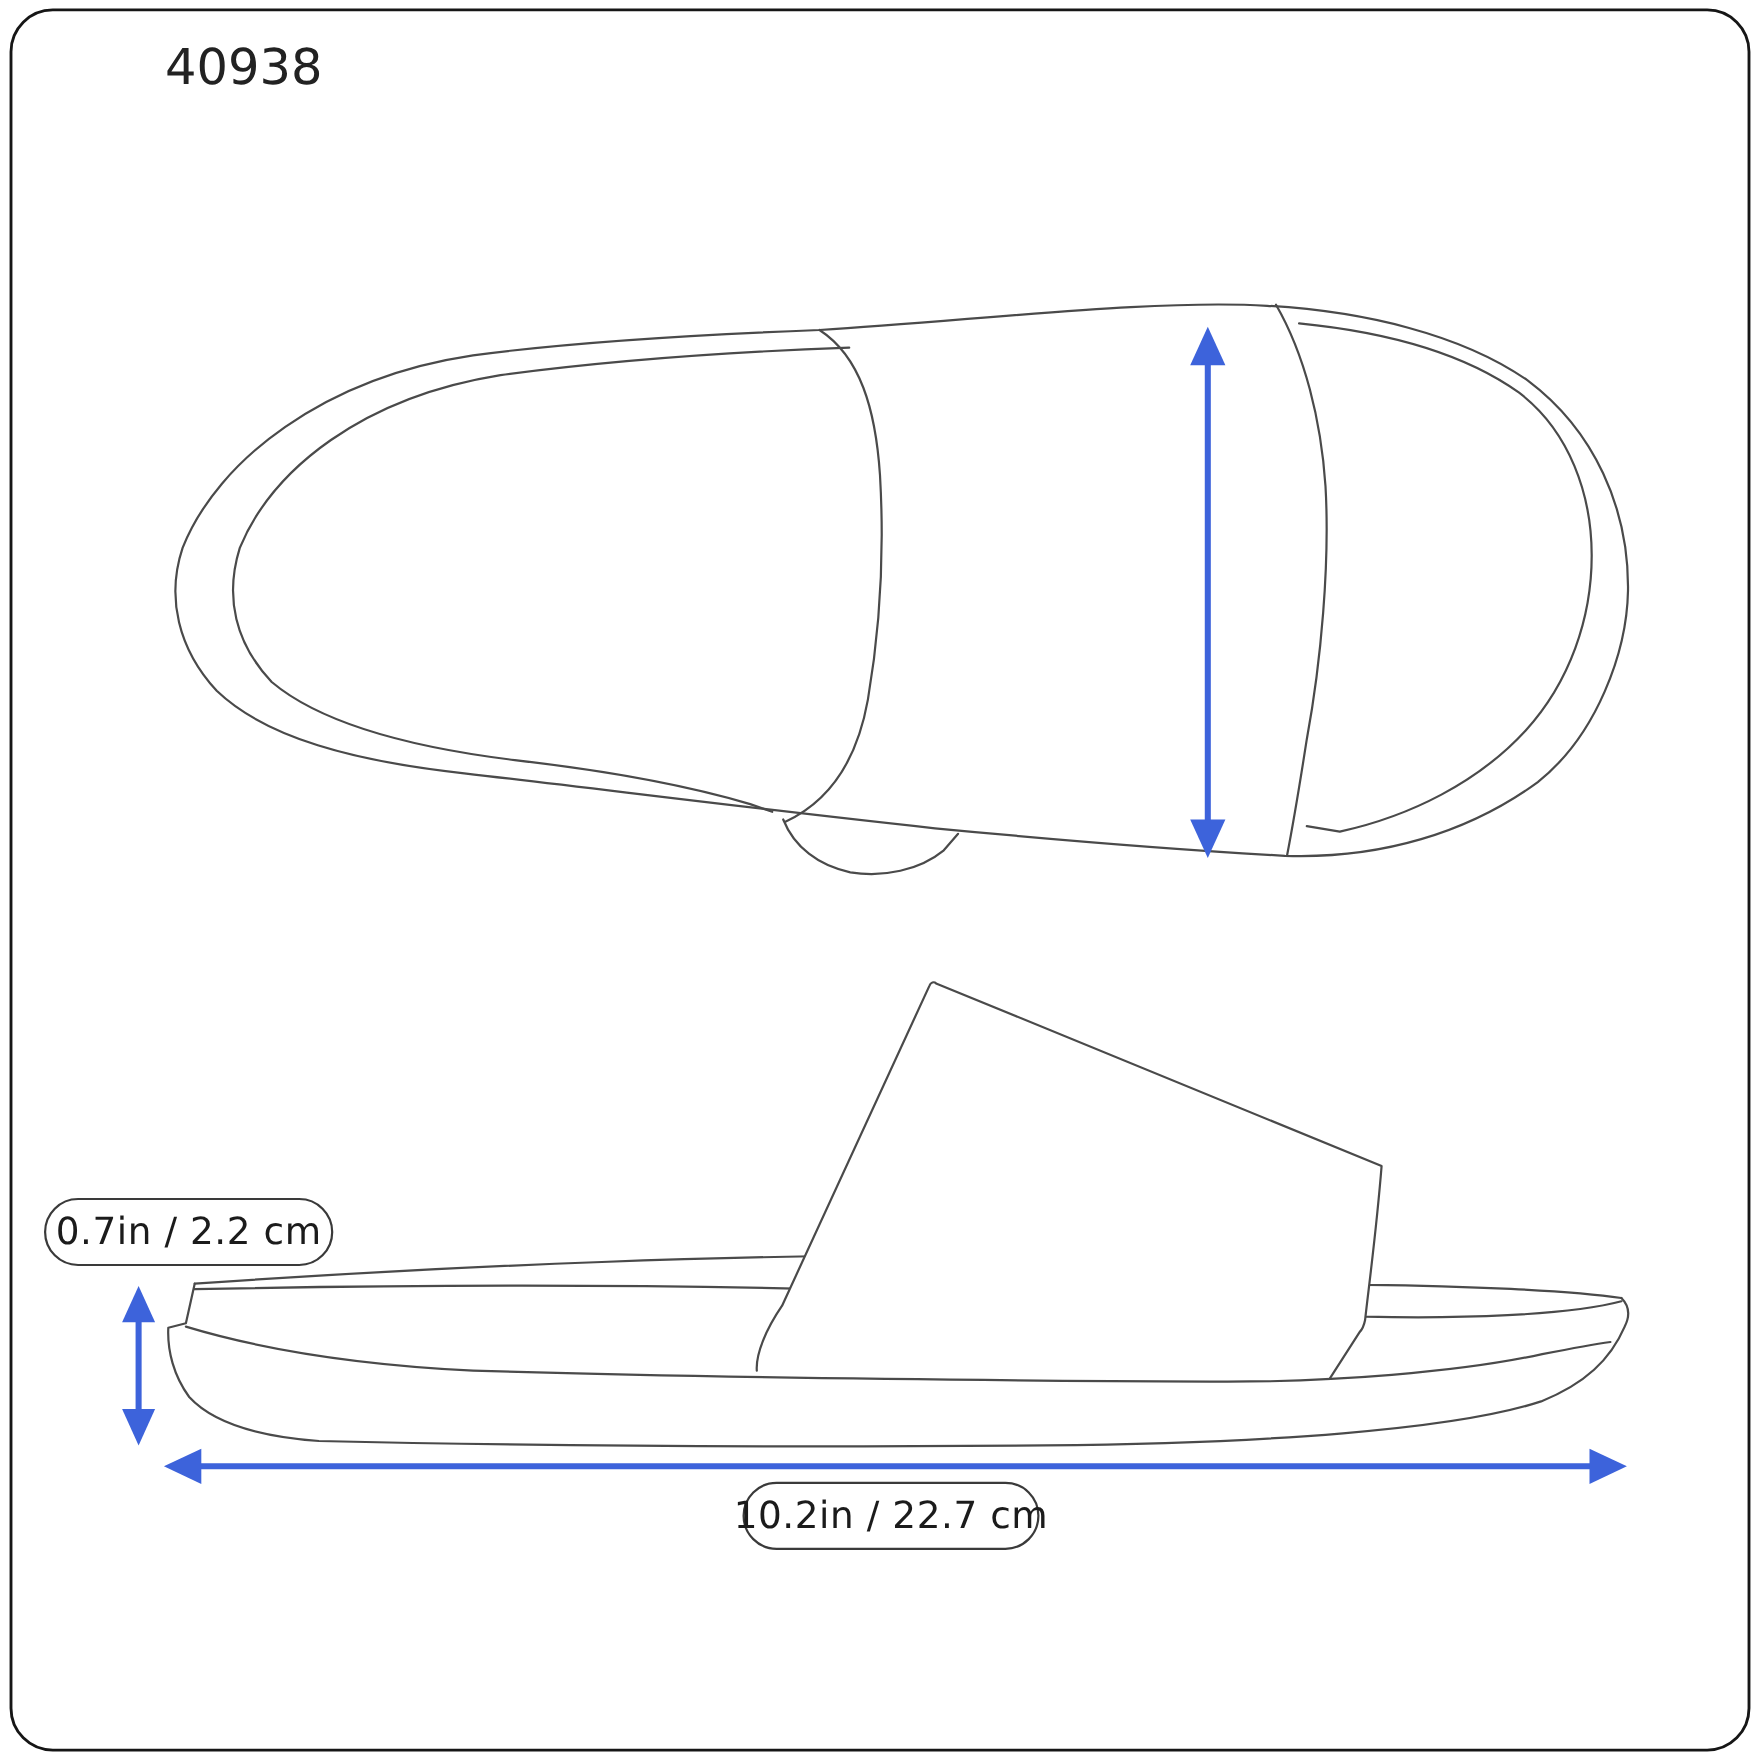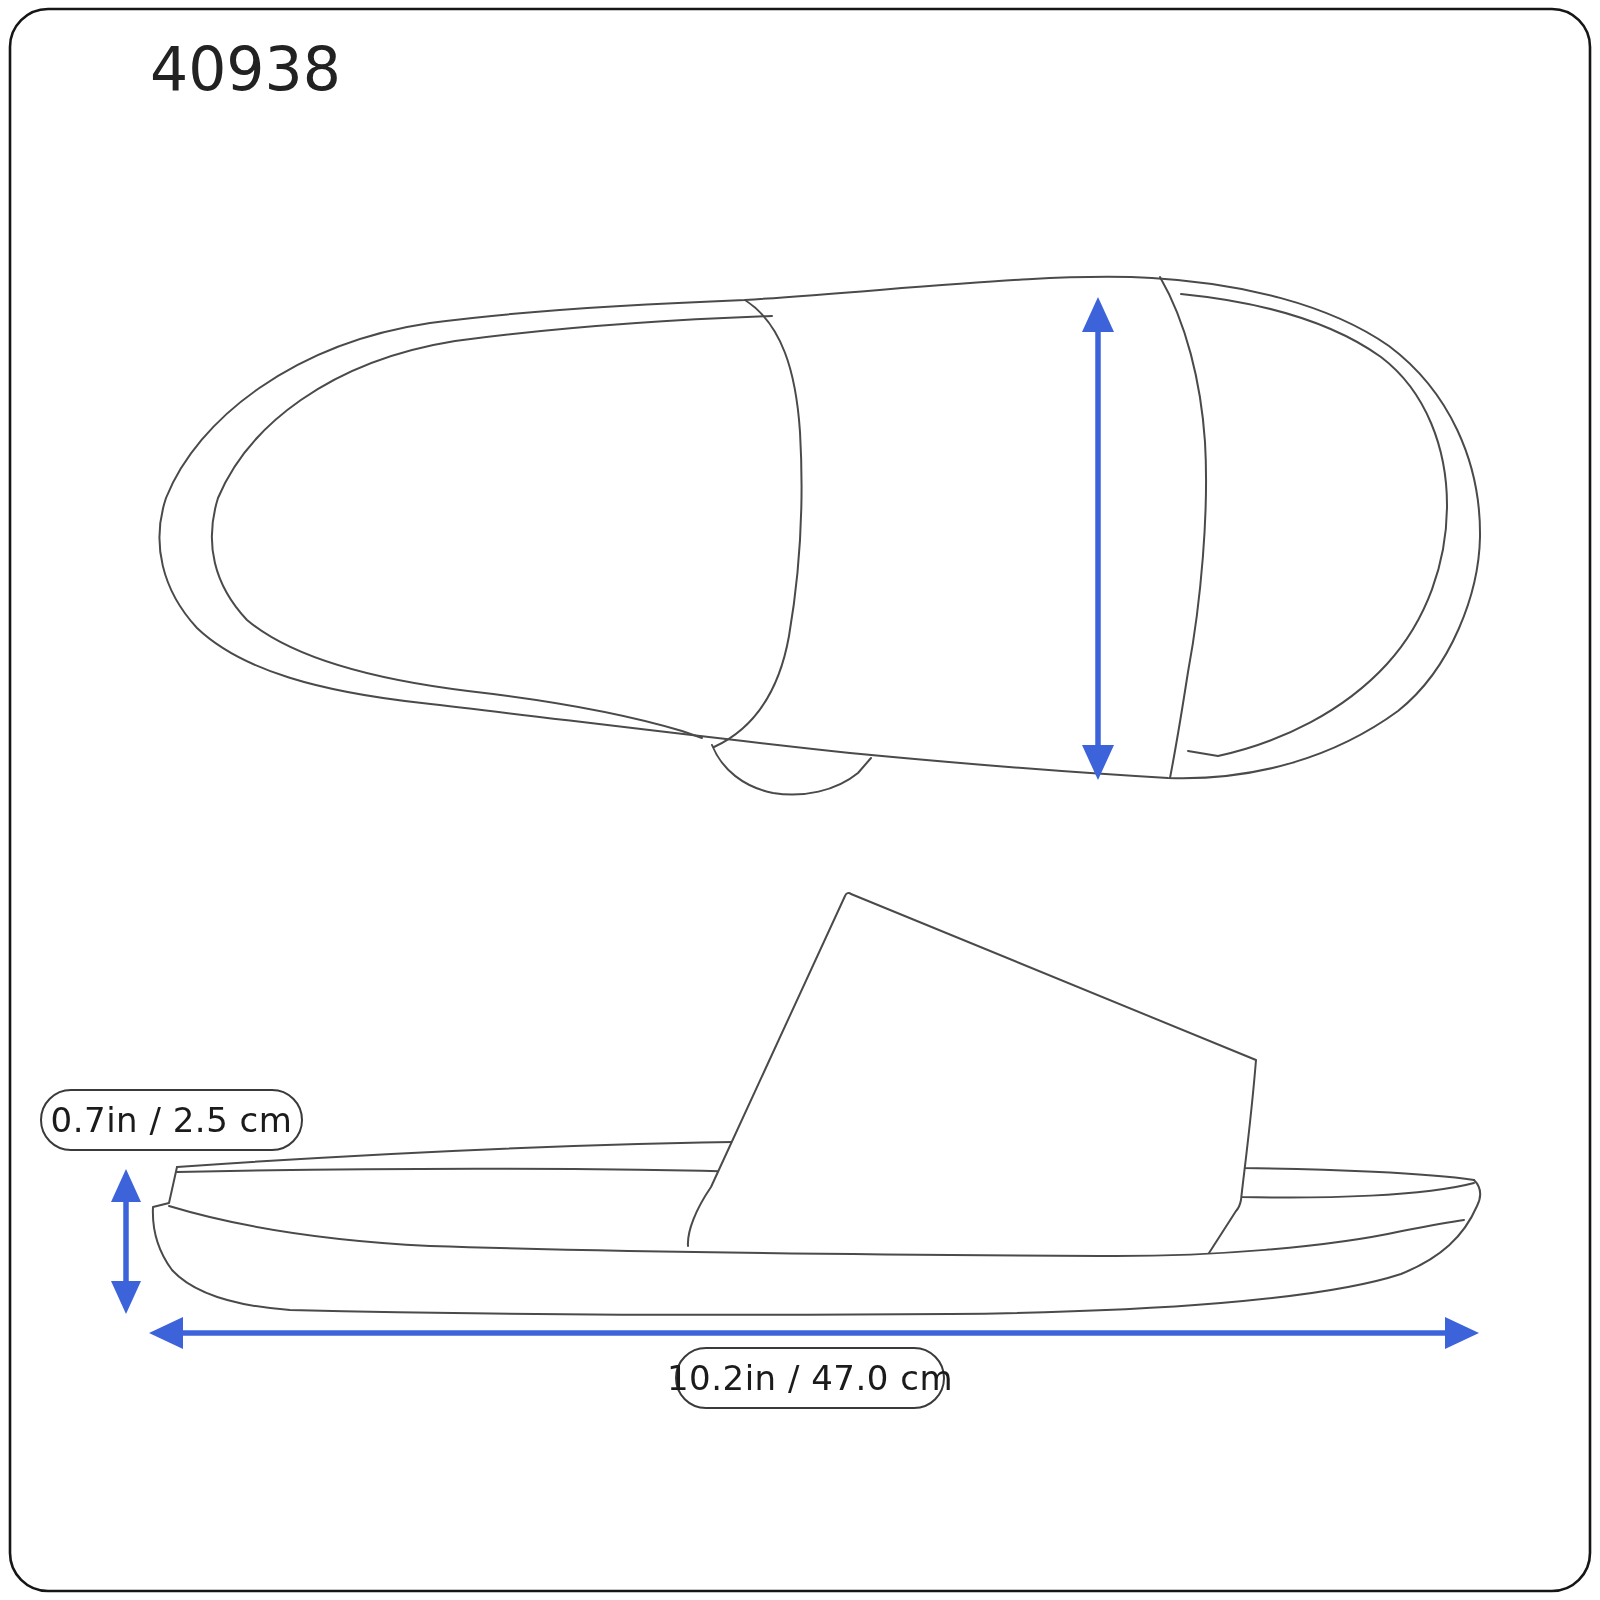--- a/index.html
+++ b/index.html
@@ -28,21 +28,21 @@
     display:flex;align-items:center;justify-content:center;
     background:#ffffff;
     border:2.5px solid var(--color-pill_border);
     border-radius:999px;
     font-size:34px;color:#1b1b1b;
     white-space:nowrap;
     letter-spacing:0.5px;
   }
   #product-code{
     position:absolute;left:150px;top:34px;
-    font-size:60px;color:var(--color-text);
+    font-size:45px;color:var(--color-text);
   }
 </style>
 </head>
 <body>
 
 <div id="stage">
 
   <svg id="lineart" viewBox="0 0 1600 1600">
 
     <rect class="frame" x="10" y="9" width="1580" height="1582" rx="38" ry="38"></rect>
@@ -161,20 +161,20 @@
         <polygon class="arrow-head" points="149,1333 183,1317 183,1349"></polygon>
         <polygon class="arrow-head" points="1479,1333 1445,1317 1445,1349"></polygon>
       </g>
     </g>
   </svg>
 
   <div id="product-code">40938</div>
 
 
   <div class="pill" style="left:40px;top:1089px;width:259px;height:58px;">
-    <span>0.7in / 2.5 cm</span>
+    <span>0.7in / 2.2 cm</span>
   </div>
 
   <div class="pill" style="left:675px;top:1347px;width:266px;height:58px;">
-    <span>10.2in / 47.0 cm</span>
+    <span>10.2in / 22.7 cm</span>
   </div>
 
 </div>
 
 </body></html>

